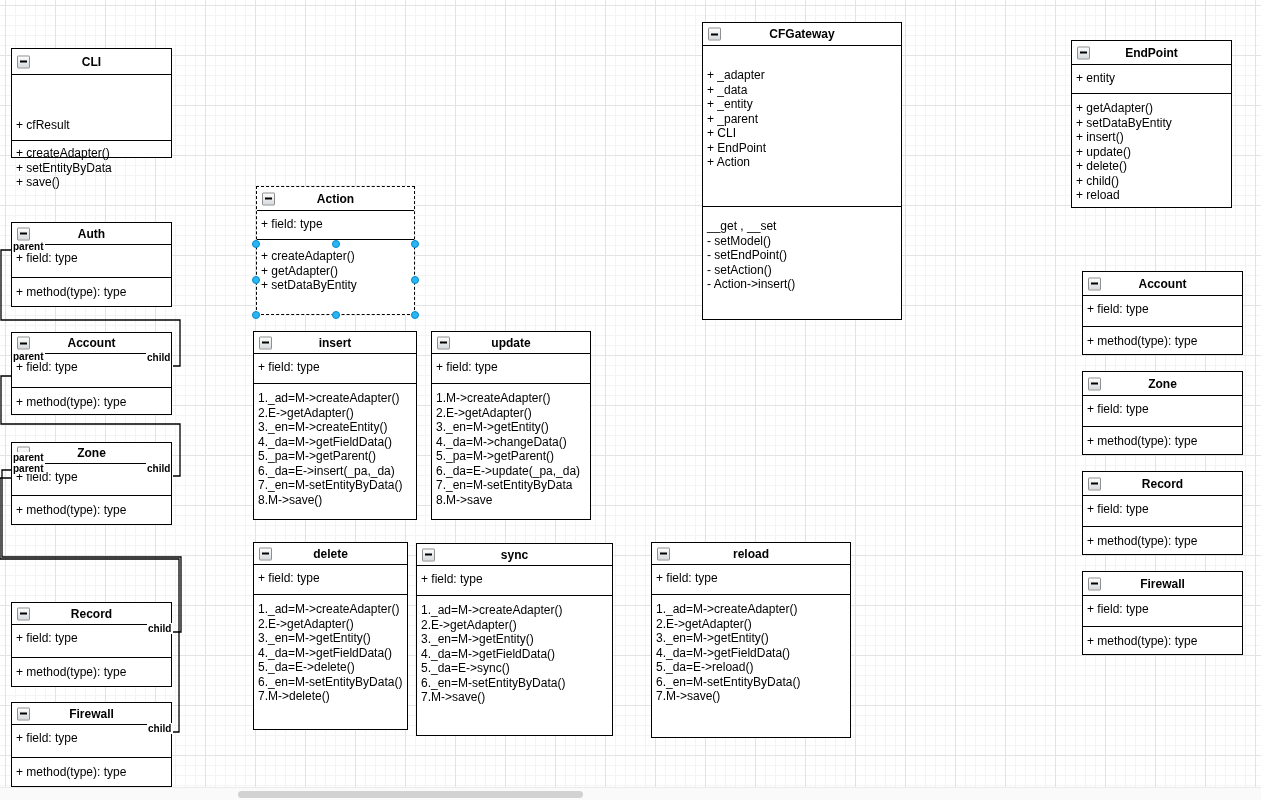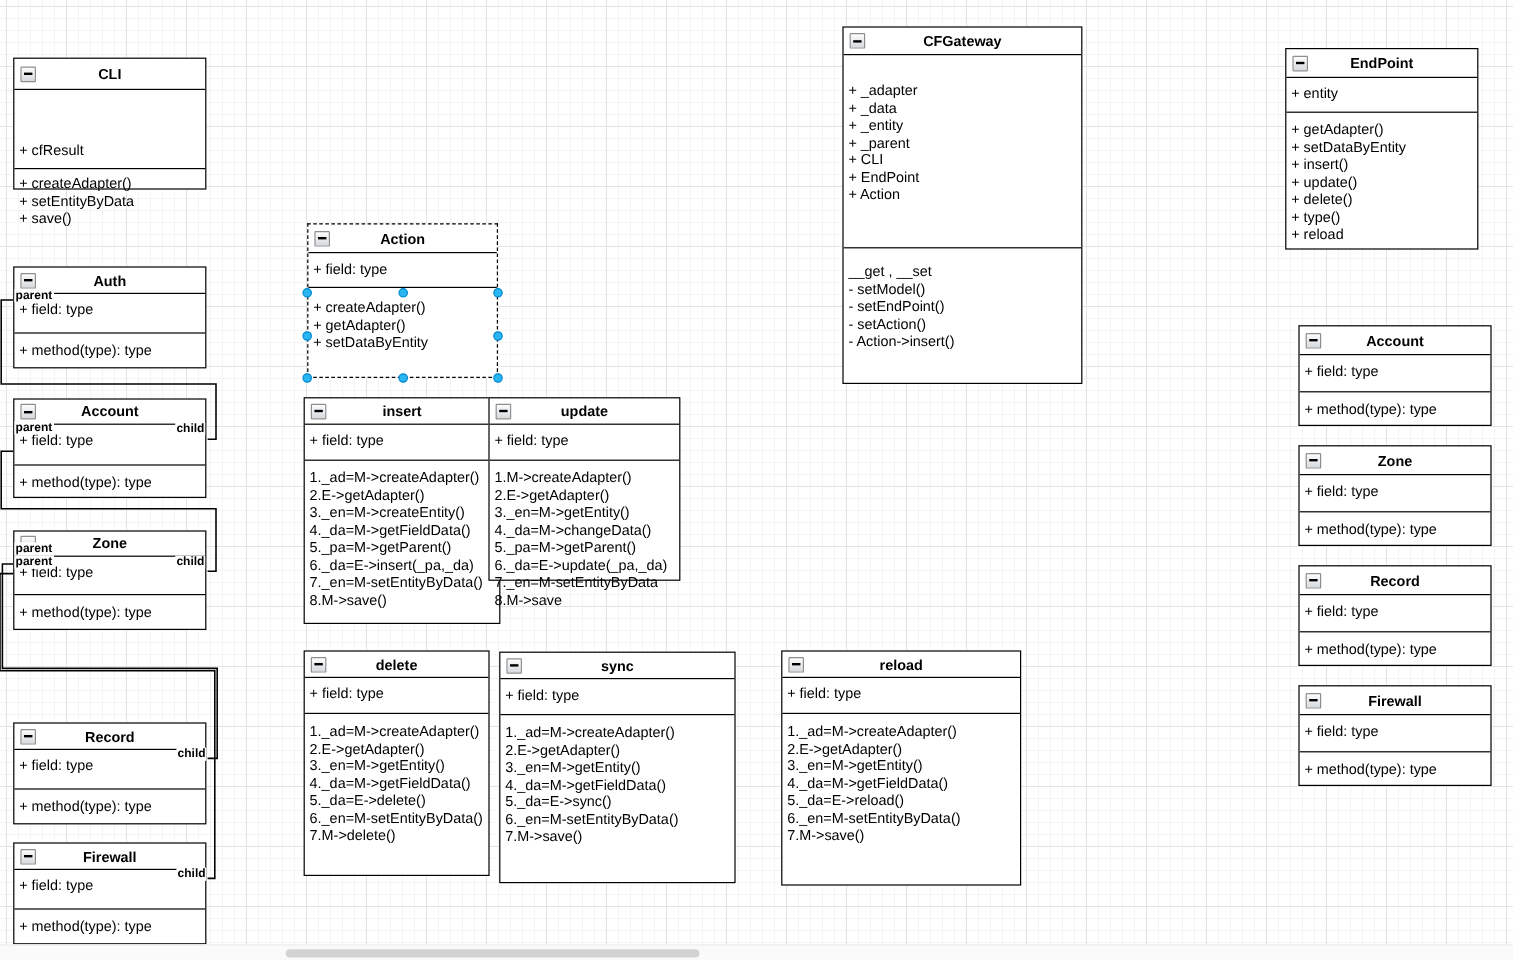--- a/index.html
+++ b/index.html
@@ -196,21 +196,21 @@
         <div class="line">1._ad=M-&gt;createAdapter()</div>
         <div class="line">2.E-&gt;getAdapter()</div>
         <div class="line">3._en=M-&gt;createEntity()</div>
         <div class="line">4._da=M-&gt;getFieldData()</div>
         <div class="line">5._pa=M-&gt;getParent()</div>
         <div class="line">6._da=E-&gt;insert(_pa,_da)</div>
         <div class="line">7._en=M-setEntityByData()</div>
         <div class="line">8.M-&gt;save()</div>
       </div>
   </div>
-    <div class="uml-class" data-id="update" style="left: 407px; top: 331px; width: 160px; height: 153px;">
+    <div class="uml-class" data-id="update" style="left: 431px; top: 331px; width: 160px; height: 189px;">
     <div class="title-bar" style="height: 22px;">
       <span class="collapse-icon">
           <span class="minus"></span>
         </span>
       <span class="title-text">update</span>
     </div>
     <div class="attrs" style="height: 30px;">
         <div class="line">+ field: type</div>
       </div>
     <div class="methods">
@@ -317,21 +317,21 @@
     </div>
     <div class="attrs" style="height: 29px;">
         <div class="line">+ entity</div>
       </div>
     <div class="methods">
         <div class="line">+ getAdapter()</div>
         <div class="line">+ setDataByEntity</div>
         <div class="line">+ insert()</div>
         <div class="line">+ update()</div>
         <div class="line">+ delete()</div>
-        <div class="line">+ type()</div>
+        <div class="line">+ child()</div>
         <div class="line">+ reload</div>
       </div>
   </div>
     <div class="uml-class" data-id="account-right" style="left: 1082px; top: 271px; width: 161px; height: 84px;">
     <div class="title-bar" style="height: 24px;">
       <span class="collapse-icon">
           <span class="minus"></span>
         </span>
       <span class="title-text">Account</span>
     </div>

